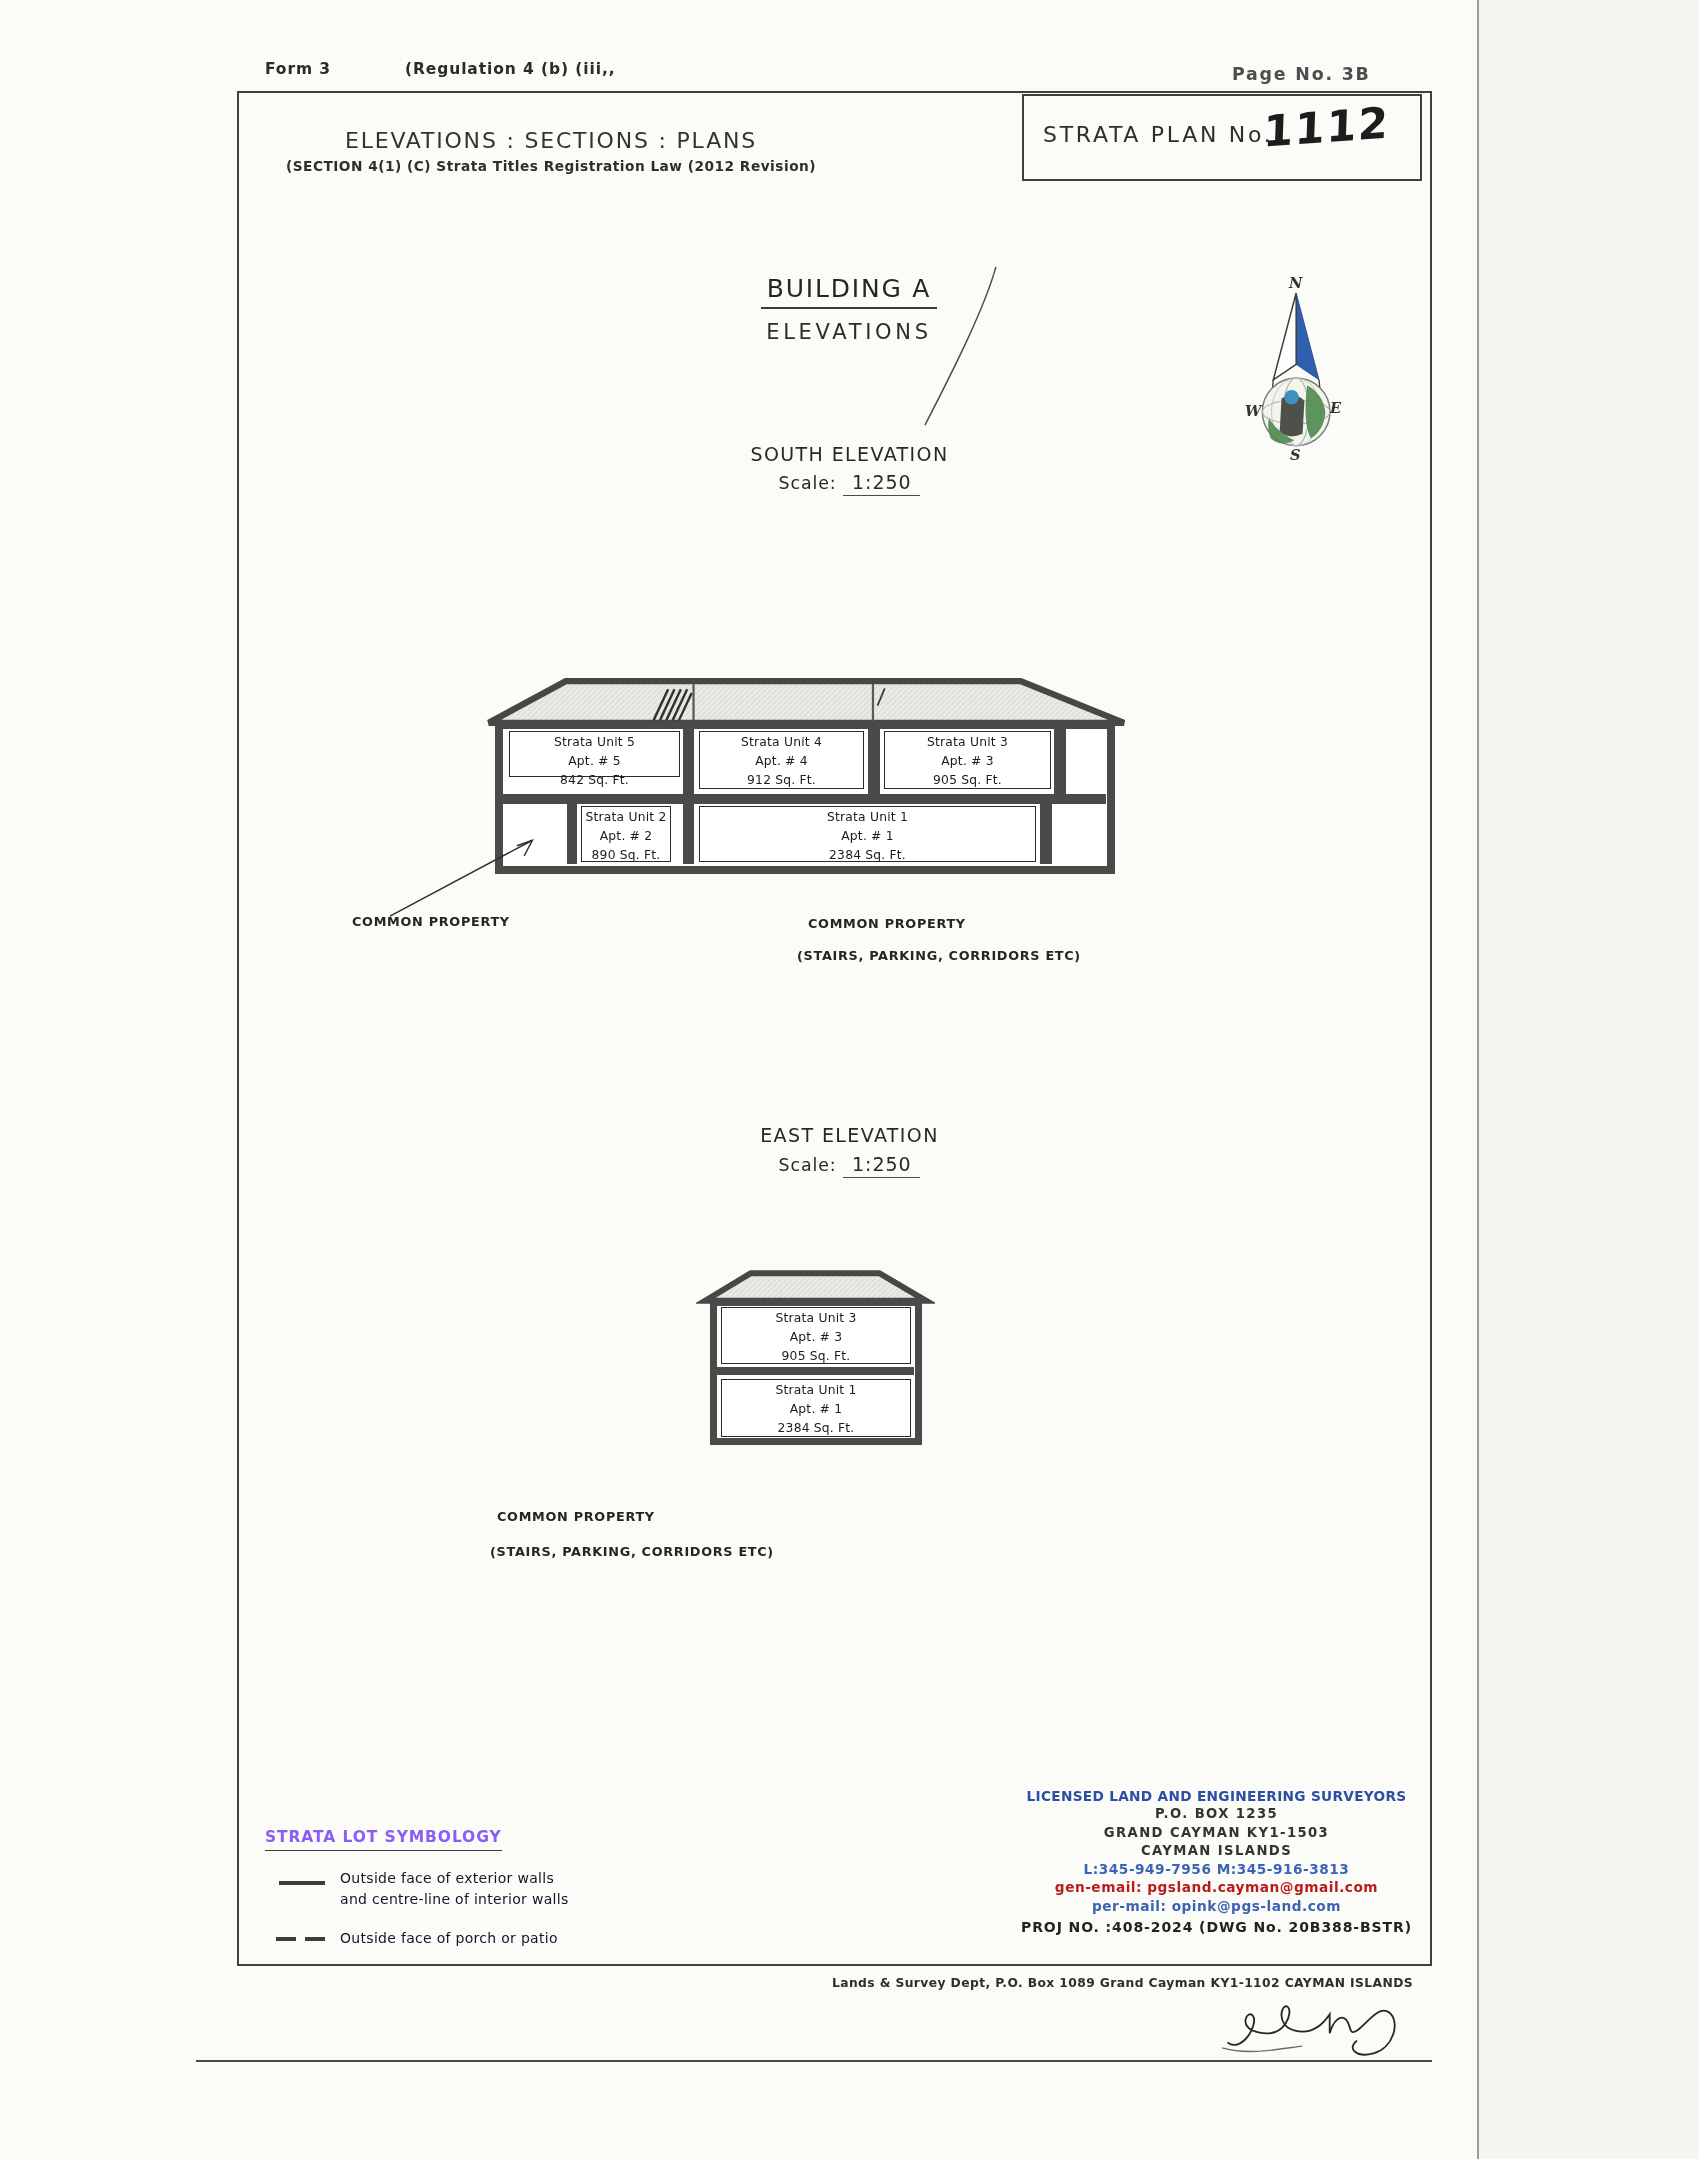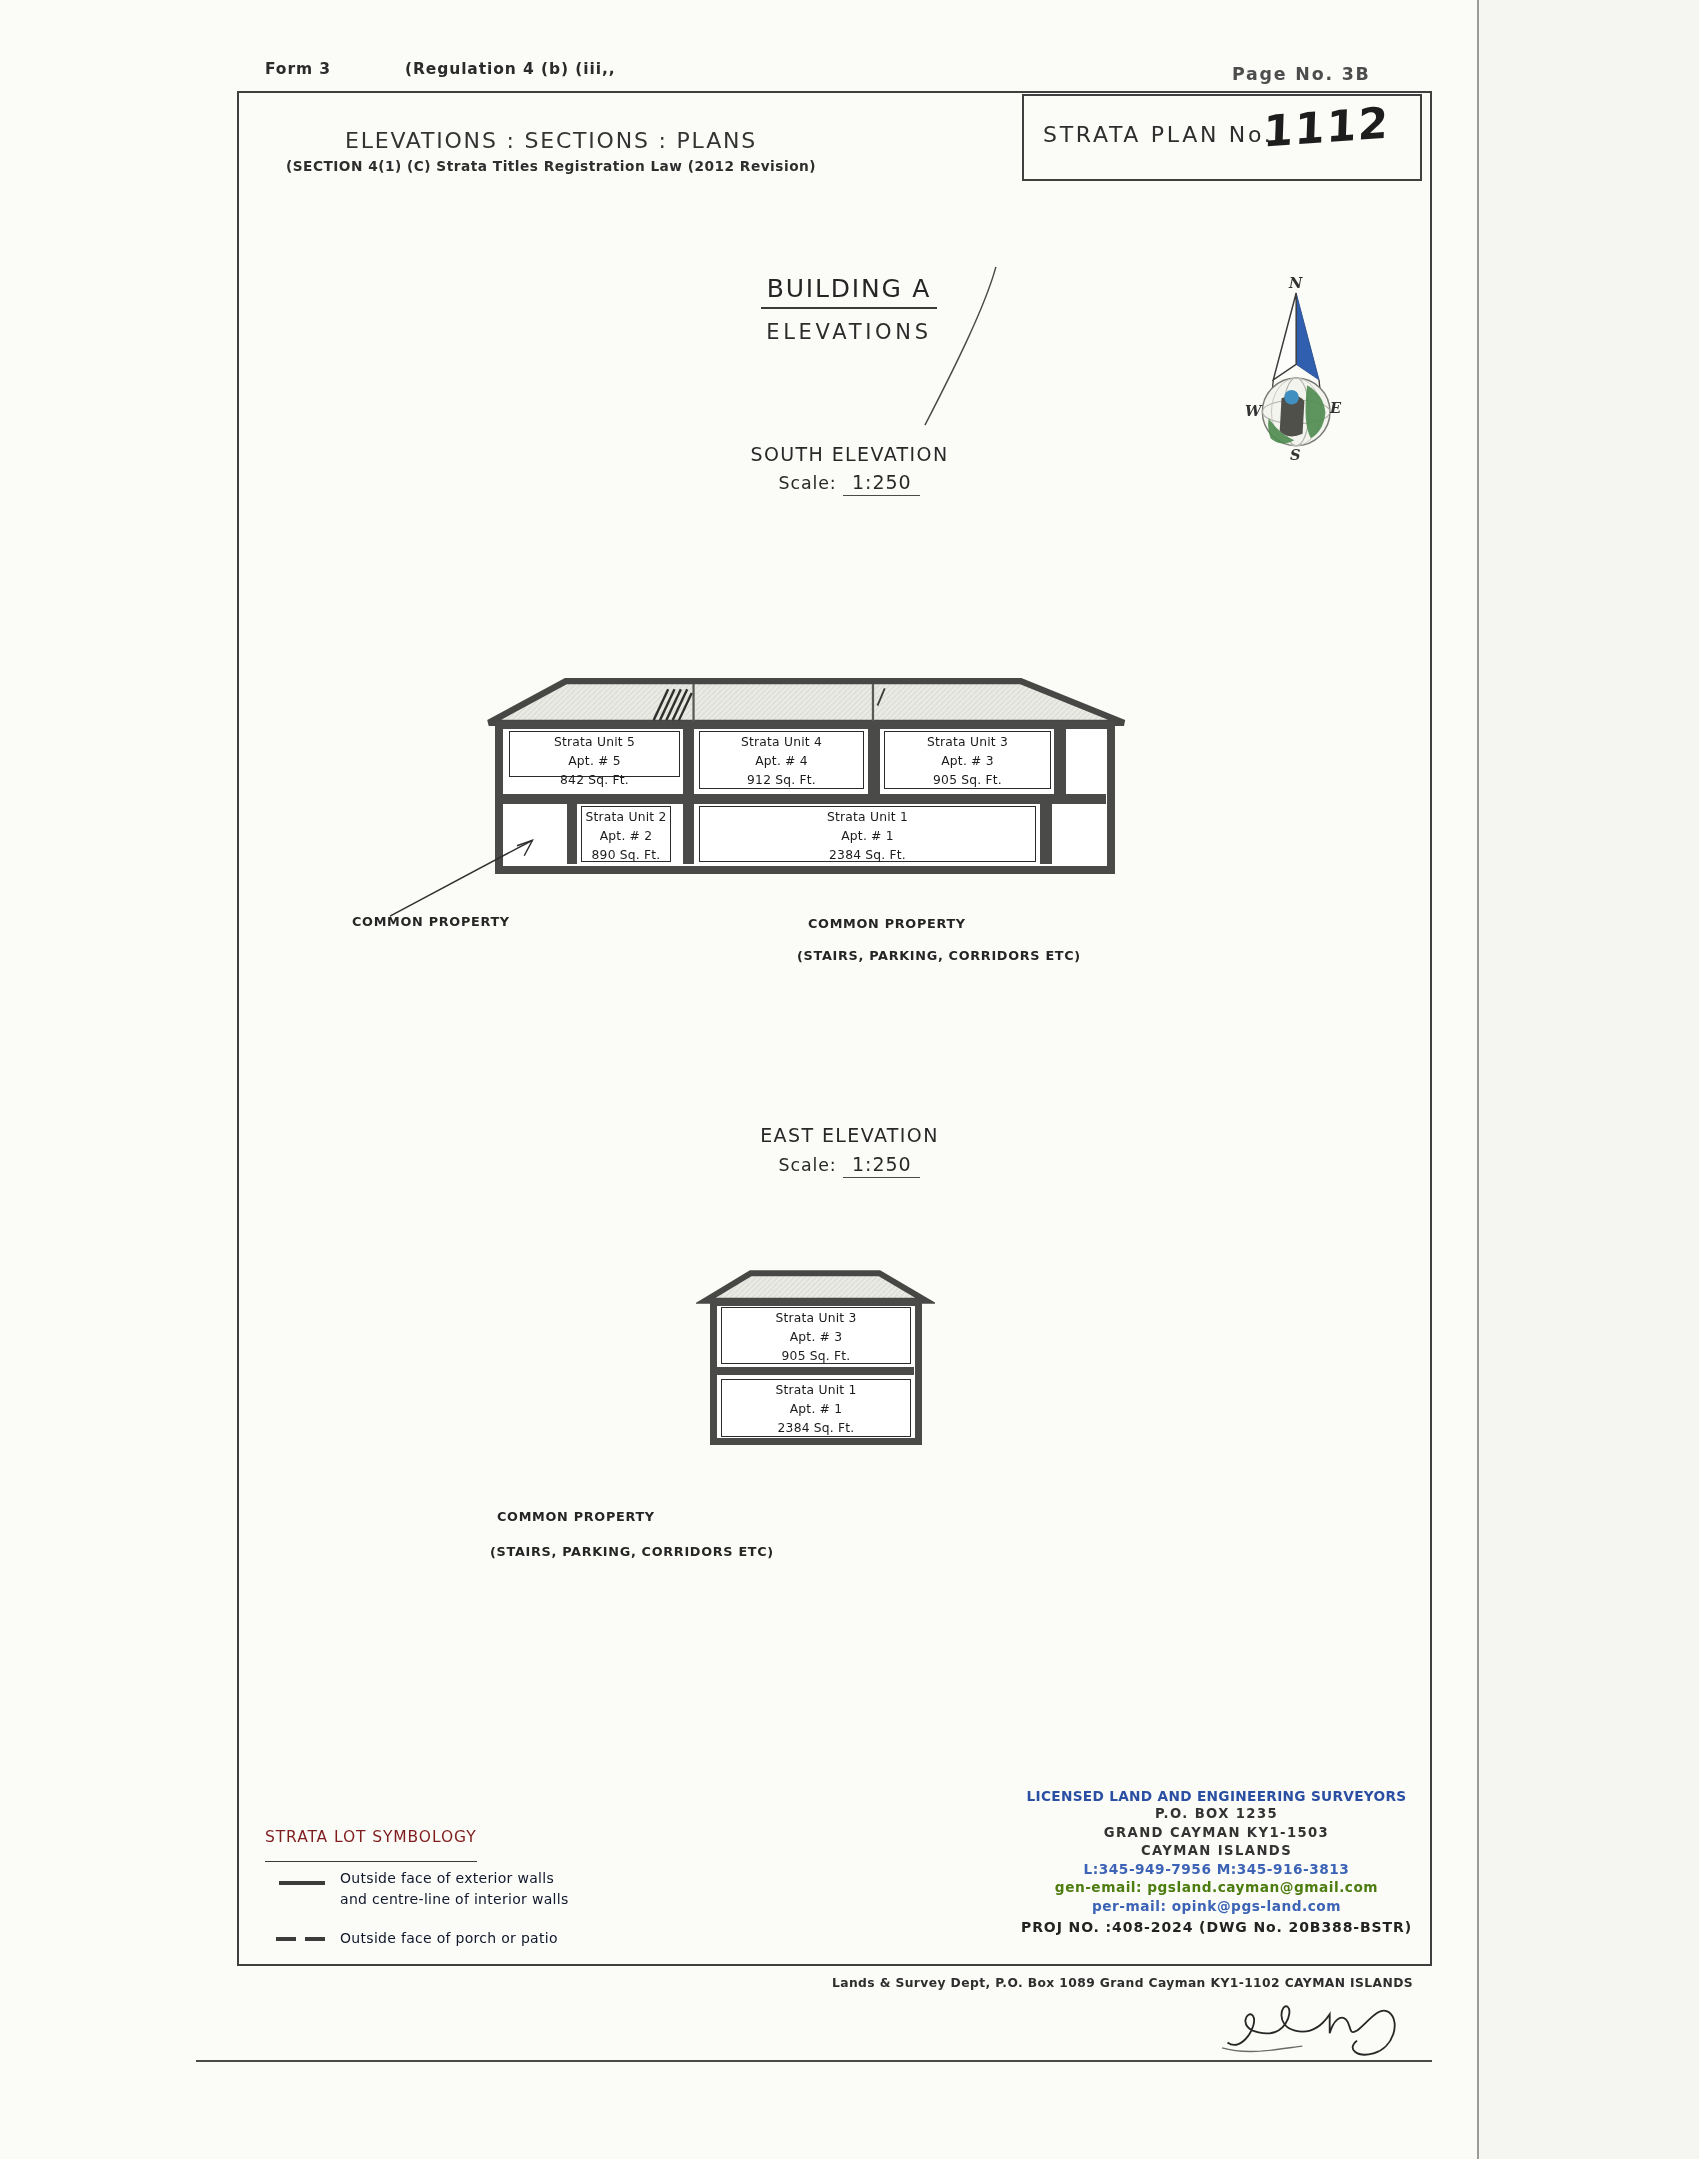--- a/index.html
+++ b/index.html
@@ -28,21 +28,21 @@
   
   .wall{border:8.2px solid #4a4a48;background:#ffffff;box-sizing:border-box;}
   .wall-e{border:7.3px solid #4a4a48;background:#ffffff;box-sizing:border-box;}
   .bar{background:#4a4a48;}
   .unit-box{border:1.8px solid #2b2b2b;background:#fff;box-sizing:border-box;text-align:center;font-size:12.3px;line-height:19px;color:#1c1c1c;padding-top:0.9px;letter-spacing:0.2px;}
   
   .cp{font-size:12.8px;letter-spacing:0.7px;color:#252525;font-weight:bold;white-space:nowrap;}
   
   .cdir{font-family:"DejaVu Serif",serif;font-style:italic;font-weight:bold;font-size:14.6px;color:#333;}
   
-  .leg-title{font-size:15.5px;letter-spacing:0.9px;color:#7f1d1d;font-weight:normal;border-bottom:1.8px solid #3a3a3a;padding-bottom:15px;}
+  .leg-title{font-size:15.5px;letter-spacing:0.9px;color:#8b5cf6;font-weight:bold;border-bottom:1.8px solid #3a3a3a;padding-bottom:4px;}
   .leg-text{font-size:14px;color:#0f172a;line-height:21px;letter-spacing:0.3px;}
   .leg-line{background:#3c3c3c;height:3.7px;}
   
   .pgs{text-align:center;line-height:18.3px;}
   .pgs-name{font-size:19px;font-weight:bold;letter-spacing:0.5px;}
   .pgs-sub{font-size:13.7px;font-weight:bold;letter-spacing:0.3px;}
   .pgs-addr{font-size:13.2px;font-weight:bold;letter-spacing:1.4px;color:#333;}
   .pgs-blue{font-size:13.7px;font-weight:bold;letter-spacing:0.5px;}
   .pgs-proj{font-size:14px;font-weight:bold;letter-spacing:0.9px;color:#222;margin-top:2.7px;}
   .lands{font-size:12.3px;letter-spacing:0.4px;color:#2e2e2e;text-align:right;font-weight:bold;}
@@ -200,21 +200,21 @@
     <div class="leg-line" style="width:20px;"></div>
   </div>
   <div class="abs leg-text" style="left:340px;top:1928px;">Outside face of porch or patio</div>
 
   <div class="abs pgs" style="left:1010px;top:1787px;width:413px;">
     <div class="pgs-sub" style="color:#2b50a3;">LICENSED LAND AND ENGINEERING SURVEYORS</div>
     <div class="pgs-addr">P.O. BOX 1235</div>
     <div class="pgs-addr">GRAND CAYMAN KY1-1503</div>
     <div class="pgs-addr">CAYMAN ISLANDS</div>
     <div class="pgs-blue" style="color:#3c63b5;">L:345-949-7956   M:345-916-3813</div>
-    <div class="pgs-blue" style="color:#4d7c0f;text-align:center;">gen-email:  pgsland.cayman@gmail.com</div>
+    <div class="pgs-blue" style="color:#b91c1c;text-align:center;">gen-email:  pgsland.cayman@gmail.com</div>
     <div class="pgs-blue" style="color:#3c63b5;">per-mail:  opink@pgs-land.com</div>
     <div class="pgs-proj">PROJ NO. :408-2024   (DWG No. 20B388-BSTR)</div>
   </div>
 
   <div class="abs lands" style="left:822px;top:1976px;width:582px;margin-left:9px;">Lands &amp; Survey Dept, P.O. Box 1089 Grand Cayman   KY1-1102   CAYMAN ISLANDS</div>
   <div class="abs bottom-rule" style="left:196px;top:2060px;width:1236px;height:2.3px;"></div>
   <svg class="abs" style="left:1220px;top:1995px;" width="192" height="73" viewBox="0 0 210 80">
     <path d="M8,52 C24,64 42,32 36,23 C30,15 18,36 42,41 C72,48 80,18 74,13 C67,8 60,34 82,39 C102,44 114,30 120,21 L120,42 C124,28 132,21 138,27 C144,33 140,45 150,39 C162,30 174,11 185,19 C198,29 190,58 168,64 C150,69 138,59 150,50" stroke="#262626" stroke-width="2" fill="none"></path>
     <path d="M2,58 C30,66 60,60 90,56" stroke="#6a6a66" stroke-width="1.5" fill="none"></path>
   </svg>

